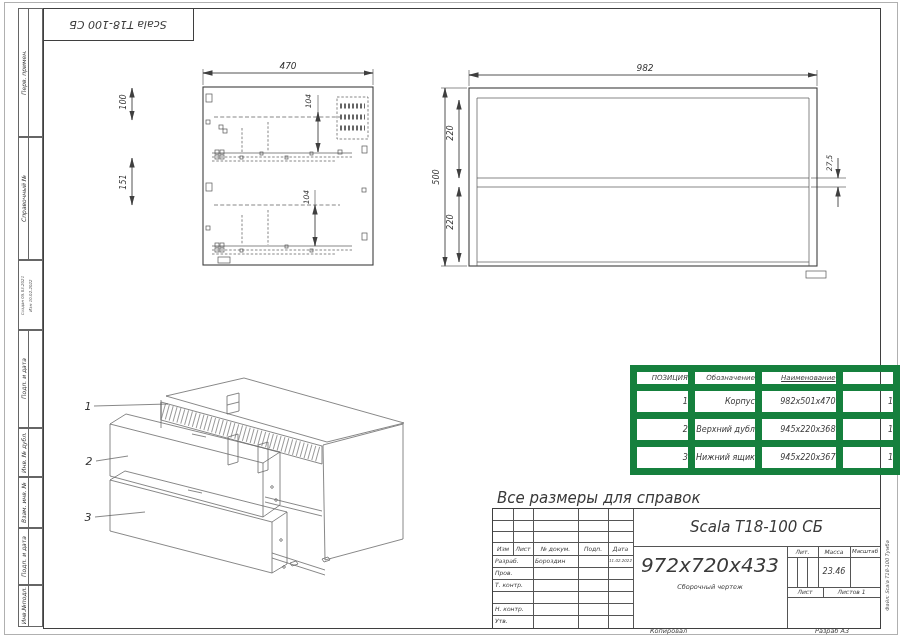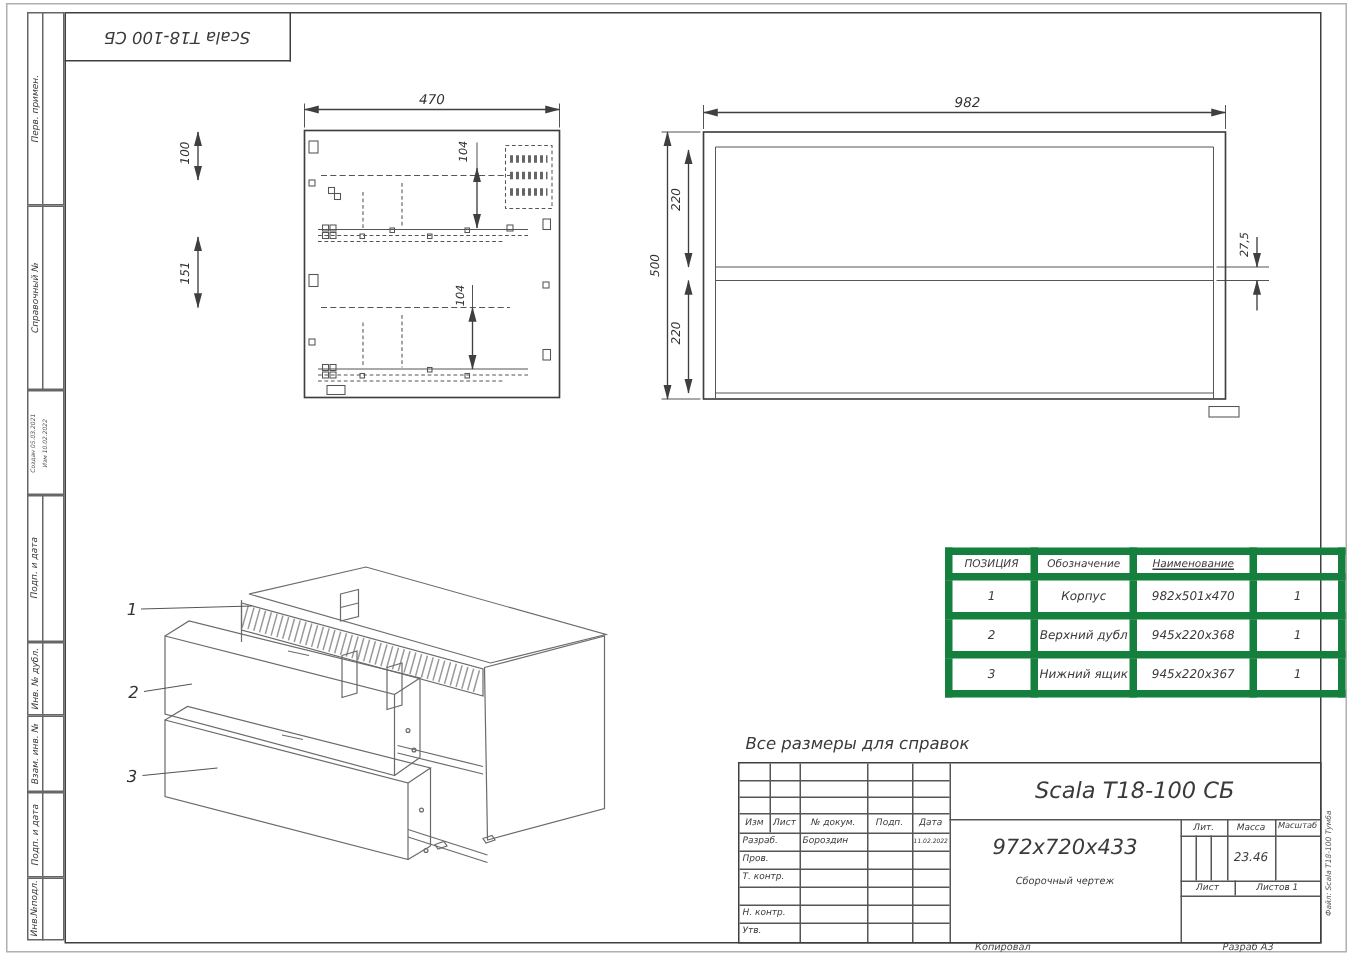--- a/index.html
+++ b/index.html
@@ -8,25 +8,25 @@
   .abs{position:absolute;}
   .outerborder{left:4px;top:2px;width:892px;height:631px;border:1px solid #b0b0b0;}
   .frame{left:43px;top:8px;width:836px;height:619px;border:1.4px solid #3f3f3f;}
   .desigbox{left:43px;top:8px;width:150px;height:32px;border-right:1.3px solid #3f3f3f;border-bottom:1.3px solid #3f3f3f;}
   .desigbox .r180{width:150px;height:32px;line-height:32px;text-align:center;transform:rotate(180deg);font-size:11px;}
   .mbox{left:18px;width:25px;border:1px solid #666;box-sizing:border-box;}
   .mline{left:28px;width:0;border-left:1px solid #666;}
   .vlab{position:absolute;transform:rotate(-90deg);white-space:nowrap;text-align:center;font-size:6px;line-height:9px;}
   .vfile{font-size:5px;color:#555;}
   .tinydate{font-size:4px;color:#555;}
-  .note{font-size:11px;}
+  .note{font-size:15px;}
   .blab{font-size:6.5px;color:#444;}
   
   table.parts{border-collapse:collapse;table-layout:fixed;font-style:italic;}
-  table.parts td{border:5px solid #15803d;text-align:center;vertical-align:middle;padding:0;overflow:hidden;}
+  table.parts td{border:7px solid #15803d;text-align:right;vertical-align:middle;padding:0;overflow:hidden;}
   table.parts .hd{font-size:7px;height:12px;}
   table.parts .rw{font-size:8px;height:21px;}
   
   .tblock{left:492px;top:508px;width:387px;height:119px;border:1.3px solid #3f3f3f;box-sizing:content-box;}
   .hl{position:absolute;background:#555;height:1px;}
   .vl{position:absolute;background:#555;width:1px;}
   .tc{position:absolute;text-align:center;overflow:hidden;white-space:nowrap;}
   .tl{position:absolute;text-align:left;overflow:hidden;white-space:nowrap;}
   .brand{font-style:normal;font-weight:bold;letter-spacing:1px;}
   svg text{font-family:"DejaVu Sans",sans-serif;font-style:italic;fill:#333;}
@@ -308,21 +308,21 @@
 
     <div class="tl" style="left:2px;top:46px;width:38px;font-size:6px;line-height:12px;">Разраб.</div>
     <div class="tl" style="left:42px;top:46px;width:42px;font-size:6px;line-height:12px;">Бороздин</div>
     <div class="tc" style="left:115px;top:46px;width:25px;font-size:4px;line-height:12px;">11.02.2022</div>
     <div class="tl" style="left:2px;top:58px;width:38px;font-size:6px;line-height:12px;">Пров.</div>
     <div class="tl" style="left:2px;top:70px;width:38px;font-size:6px;line-height:12px;">Т. контр.</div>
     <div class="tl" style="left:2px;top:94px;width:38px;font-size:6px;line-height:12px;">Н. контр.</div>
     <div class="tl" style="left:2px;top:106px;width:38px;font-size:6px;line-height:12px;">Утв.</div>
 
     <div class="tc" style="left:140px;top:0;width:247px;font-size:15px;line-height:37px;">Scala T18-100 СБ</div>
-    <div class="tc" style="left:140px;top:42px;width:154px;font-size:14px;line-height:28px;">972х720х433</div>
+    <div class="tc" style="left:140px;top:42px;width:154px;font-size:20px;line-height:28px;">972х720х433</div>
     <div class="tc" style="left:140px;top:72px;width:154px;font-size:6.5px;line-height:12px;">Сборочный чертеж</div>
 
     <div class="tc" style="left:294px;top:37px;width:31px;font-size:6px;line-height:11px;">Лит.</div>
     <div class="tc" style="left:325px;top:37px;width:32px;font-size:6px;line-height:11px;">Масса</div>
     <div class="tc" style="left:357px;top:37px;width:30px;font-size:5.5px;line-height:11px;">Масштаб</div>
     <div class="tc" style="left:325px;top:48px;width:32px;font-size:8px;line-height:30px;">23.46</div>
     <div class="tc" style="left:294px;top:78px;width:36px;font-size:6px;line-height:10px;">Лист</div>
     <div class="tc" style="left:330px;top:78px;width:57px;font-size:6px;line-height:10px;">Листов 1</div>
 
   </div>

